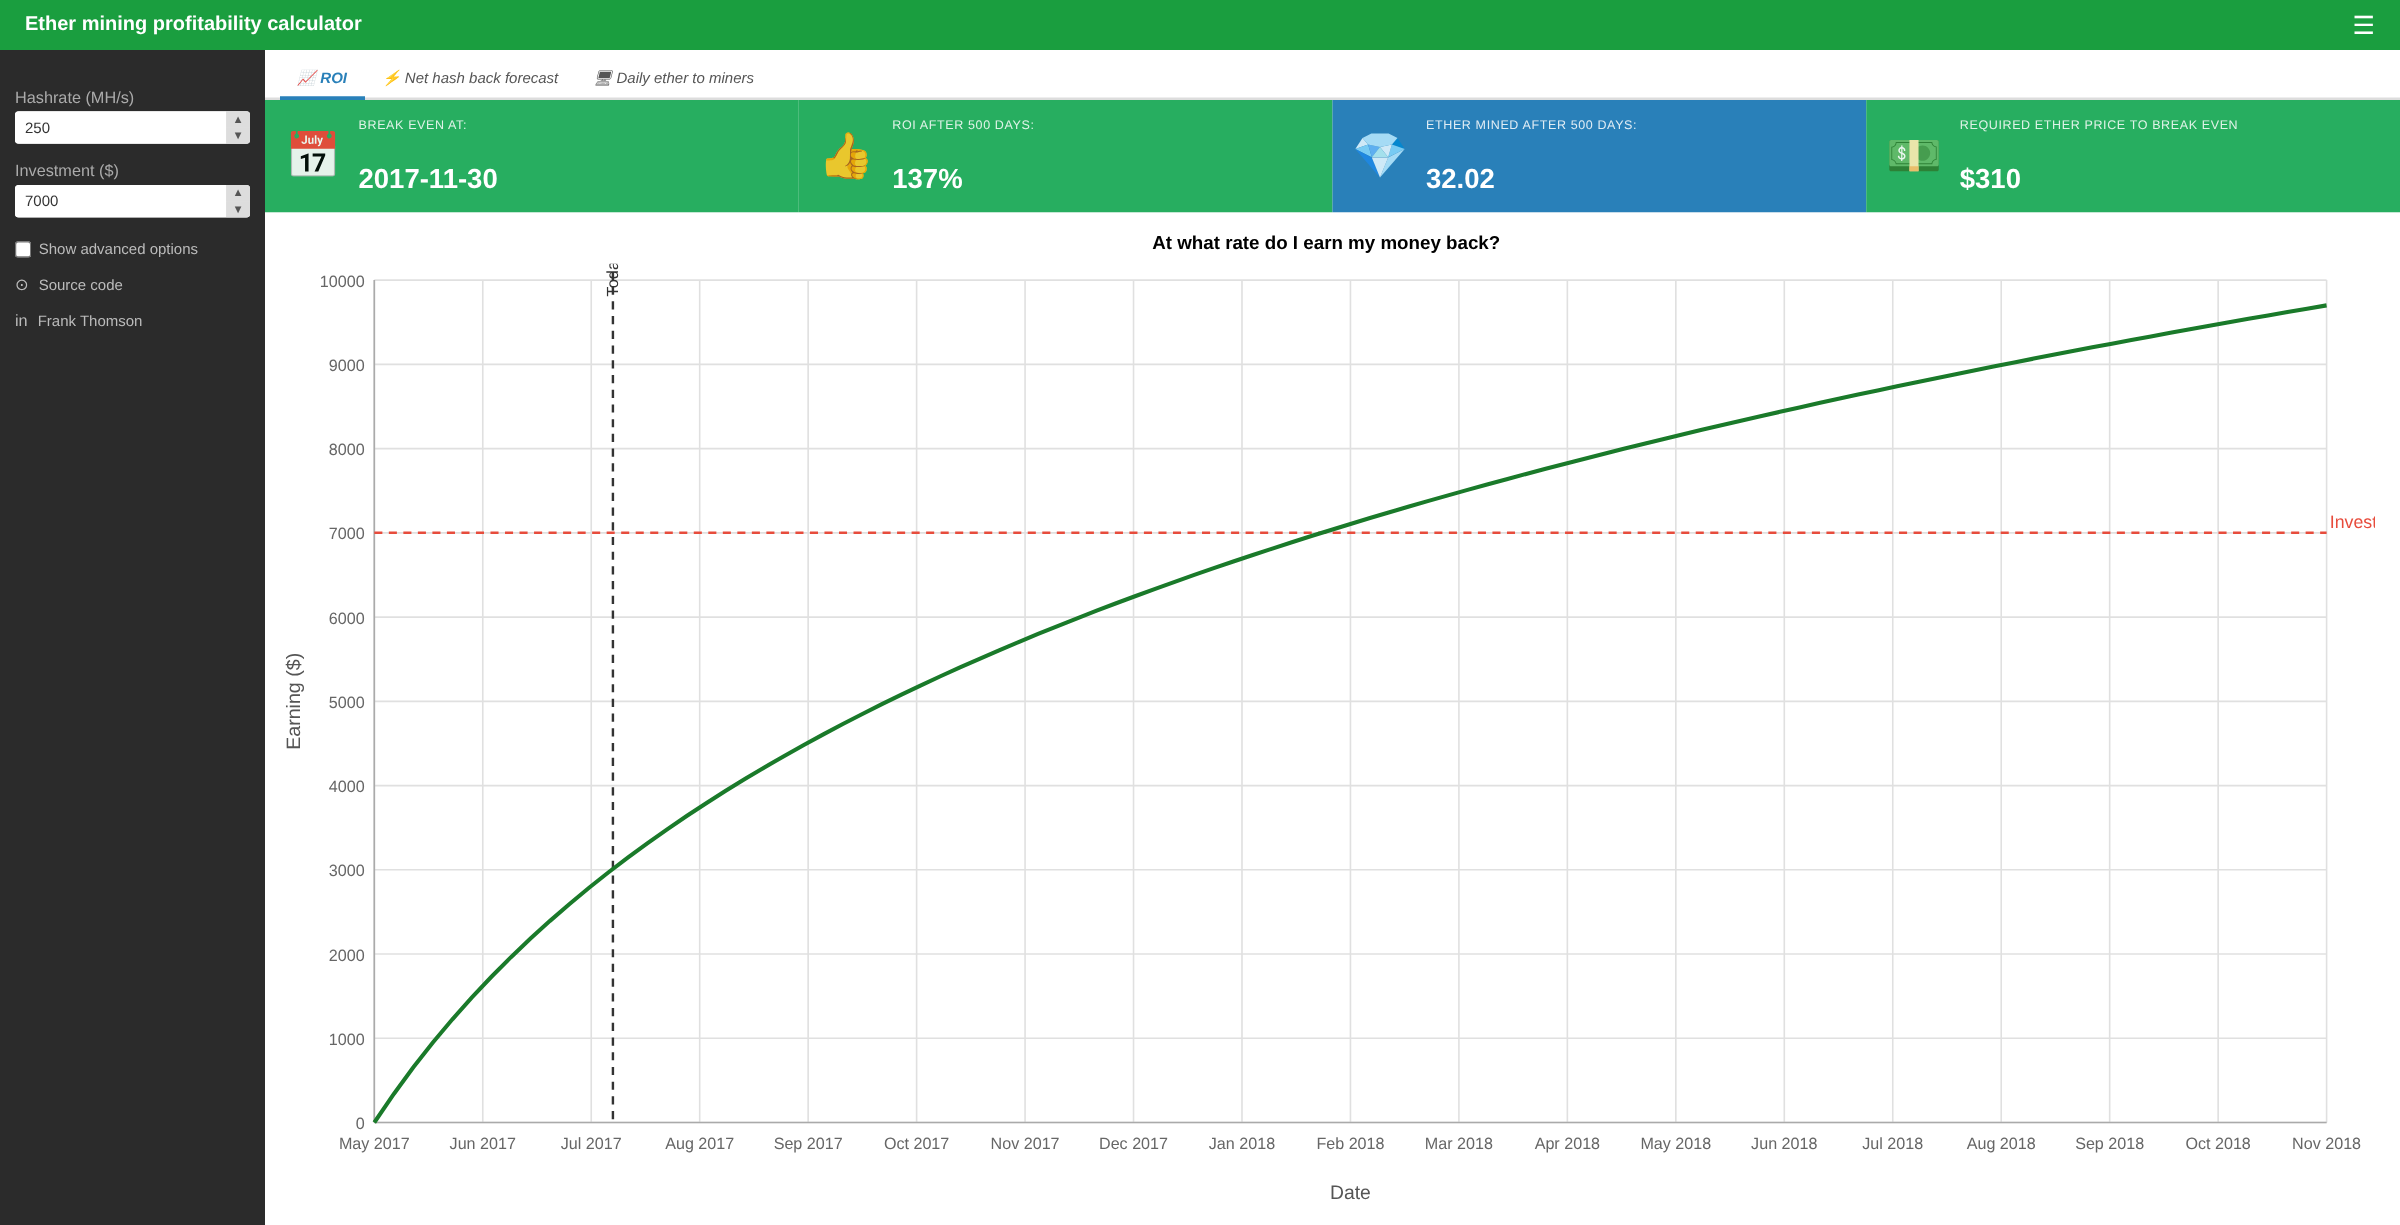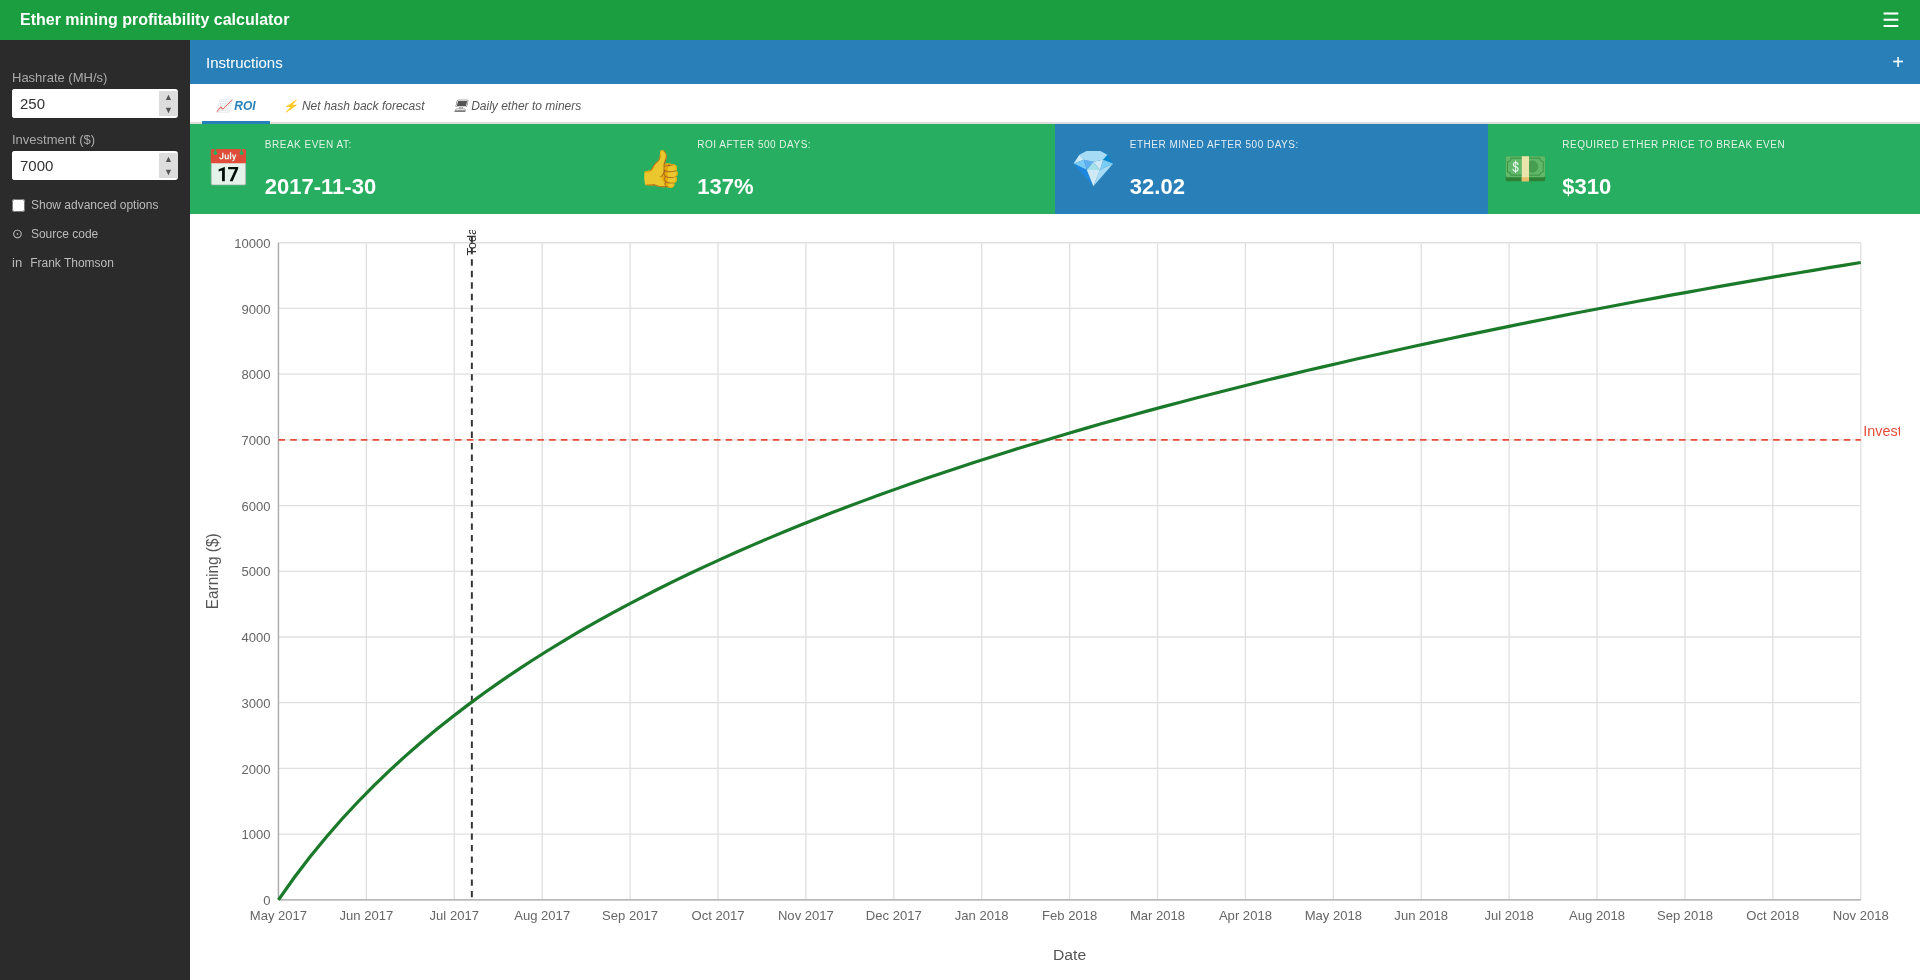--- a/index.html
+++ b/index.html
@@ -16,32 +16,32 @@
       flex-shrink: 0;
     }
     #topnav .title { font-size: 16px; font-weight: bold; flex: 1; }
     #topnav .hamburger { font-size: 20px; cursor: pointer; }
 
     
     #main { display: flex; flex: 1; overflow: hidden; }
 
     
     #sidebar {
-      width: 190px;
+      width: 212px;
       background: #2b2b2b;
       color: #ccc;
       display: flex;
       flex-direction: column;
       padding: 16px 12px;
       flex-shrink: 0;
     }
     .sidebar-label { font-size: 13px; color: #aaa; margin-bottom: 4px; margin-top: 14px; }
     .sidebar-input-wrap { display: flex; align-items: center; background: #fff; border-radius: 3px; overflow: hidden; }
     .sidebar-input-wrap input {
-      border: none; outline: none; width: 100%; padding: 6px 8px; font-size: 15px; background: white; color: #333;
+      border: none; outline: none; width: 100%; padding: 6px 8px; font-size: 12px; background: white; color: #333;
     }
     .sidebar-spinner { display: flex; flex-direction: column; background: #e0e0e0; }
     .sidebar-spinner button {
       border: none; background: #ddd; cursor: pointer; font-size: 9px; padding: 1px 5px; line-height: 1.2; color: #555;
     }
     .sidebar-checkbox-row { display: flex; align-items: center; gap: 6px; margin-top: 18px; font-size: 12px; color: #bbb; cursor: pointer; }
     .sidebar-checkbox-row input { cursor: pointer; }
     .sidebar-link { display: flex; align-items: center; gap: 8px; margin-top: 14px; font-size: 12px; color: #bbb; cursor: pointer; text-decoration: none; }
     .sidebar-icon { font-size: 13px; }
 
@@ -171,24 +171,20 @@
     </a>
 
     <a class="sidebar-link">
       <span class="sidebar-icon">in</span>
       <span>Frank Thomson</span>
     </a>
   </div>
 
   <div id="content">
 
-    <div id="instructions-bar">
-      <span class="inst-title">Instructions</span>
-      <span class="plus">+</span>
-    </div>
 
     <div id="tabs">
     <div class="tab active">📈 ROI</div>
         <div class="tab">⚡ Net hash back forecast</div>
         <div class="tab">🖥 Daily ether to miners</div>
       </div>
 
     <div id="stat-cards">
     <div class="stat-card green">
     <div class="stat-card-icon">📅</div>
@@ -214,20 +210,21 @@
         <div class="stat-card green">
     <div class="stat-card-icon">💵</div>
     <div class="stat-card-content">
       <div class="stat-card-label">REQUIRED ETHER PRICE TO BREAK EVEN</div>
       <div class="stat-card-value">$310</div>
     </div>
   </div>
       </div>
 
     <div id="chart-area">
+      <div class="chart-title">At what rate do I earn my money back?</div>
       <svg id="main-chart" viewBox="0 0 1300 580" preserveAspectRatio="none">
           <line x1="60" x2="1270" y1="525" y2="525" class="grid-line"></line>
           <text x="54" y="529" text-anchor="end" class="axis-tick">0</text>
           <line x1="60" x2="1270" y1="473.5" y2="473.5" class="grid-line"></line>
           <text x="54" y="477.5" text-anchor="end" class="axis-tick">1000</text>
           <line x1="60" x2="1270" y1="422" y2="422" class="grid-line"></line>
           <text x="54" y="426" text-anchor="end" class="axis-tick">2000</text>
           <line x1="60" x2="1270" y1="370.5" y2="370.5" class="grid-line"></line>
           <text x="54" y="374.5" text-anchor="end" class="axis-tick">3000</text>
           <line x1="60" x2="1270" y1="319" y2="319" class="grid-line"></line>

